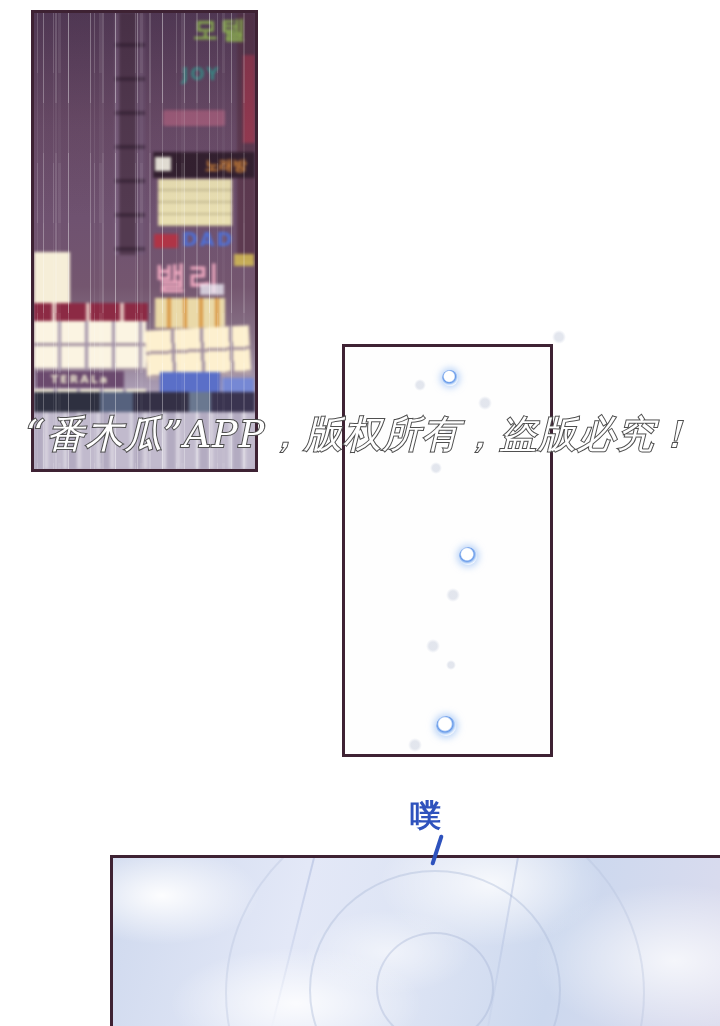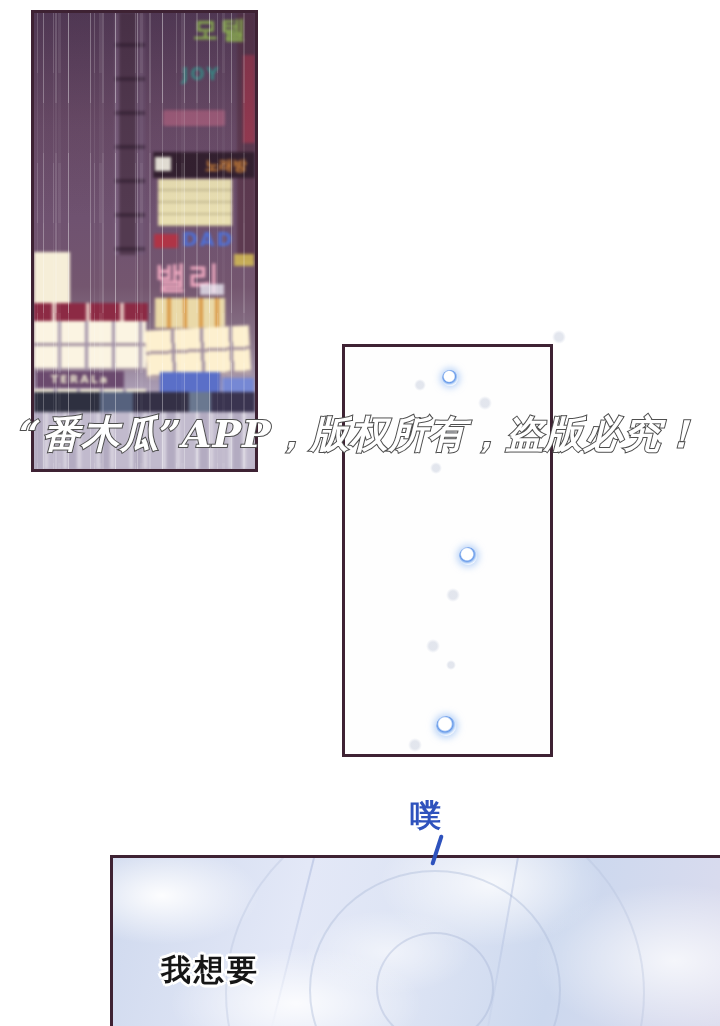--- a/index.html
+++ b/index.html
@@ -69,21 +69,21 @@
             -webkit-mask-image:repeating-linear-gradient(180deg,rgba(0,0,0,1) 0 90px,rgba(0,0,0,.45) 90px 140px,rgba(0,0,0,.85) 140px 210px);
             mask-image:repeating-linear-gradient(180deg,rgba(0,0,0,1) 0 90px,rgba(0,0,0,.45) 90px 140px,rgba(0,0,0,.85) 140px 210px); }
   .rain-b { background-image:repeating-linear-gradient(90deg,transparent 0 14px,rgba(255,255,255,.20) 14px 15px,transparent 15px 19px,rgba(255,255,255,.10) 19px 22px,transparent 22px 41px);
             background-position:5px 0;
             -webkit-mask-image:repeating-linear-gradient(180deg,rgba(0,0,0,.9) 0 60px,rgba(0,0,0,.4) 60px 150px);
             mask-image:repeating-linear-gradient(180deg,rgba(0,0,0,.9) 0 60px,rgba(0,0,0,.4) 60px 150px); }
 
   
   .watermark { position:absolute; left:0; top:404px; width:720px; height:60px; z-index:30;
                font-family:"DejaVu Serif","Liberation Serif",serif; font-style:italic;
-               font-size:38px; font-weight:bold; line-height:60px; text-align:center;
+               font-size:38px; font-weight:normal; line-height:60px; text-align:center;
                color:var(--watermark-fill,#fff);
                -webkit-text-stroke:2px var(--watermark-stroke,#4f4f4f);
                paint-order:stroke fill;
                text-shadow:0 0 1px #555; letter-spacing:1px; white-space:nowrap; }
 
   
   .panel-droplets { left:342px; top:344px; width:211px; height:413px; background:#fefefe; overflow:visible; }
   .droplet { position:absolute; border-radius:50%; transform:translate(-50%,-50%); }
   .droplet.blue { background:radial-gradient(circle at 45% 40%, #ffffff 0 38%, rgba(94,148,232,.95) 48%, rgba(160,198,248,.55) 62%, rgba(255,255,255,0) 74%);
                   box-shadow:0 0 7px 2px rgba(148,188,244,.65); }
@@ -182,16 +182,15 @@
     <div class="sfx-text">噗</div>
     <div class="sfx-tail"></div>
   </div>
 
   <div class="panel panel-bottom">
     <div class="ripple r3"></div>
     <div class="ripple r2"></div>
     <div class="ripple r1"></div>
     <div class="streak s1"></div>
     <div class="streak s2"></div>
-    <div class="speech speech-left">我想要</div>
   </div>
 
 </div>
 
 </body></html>

